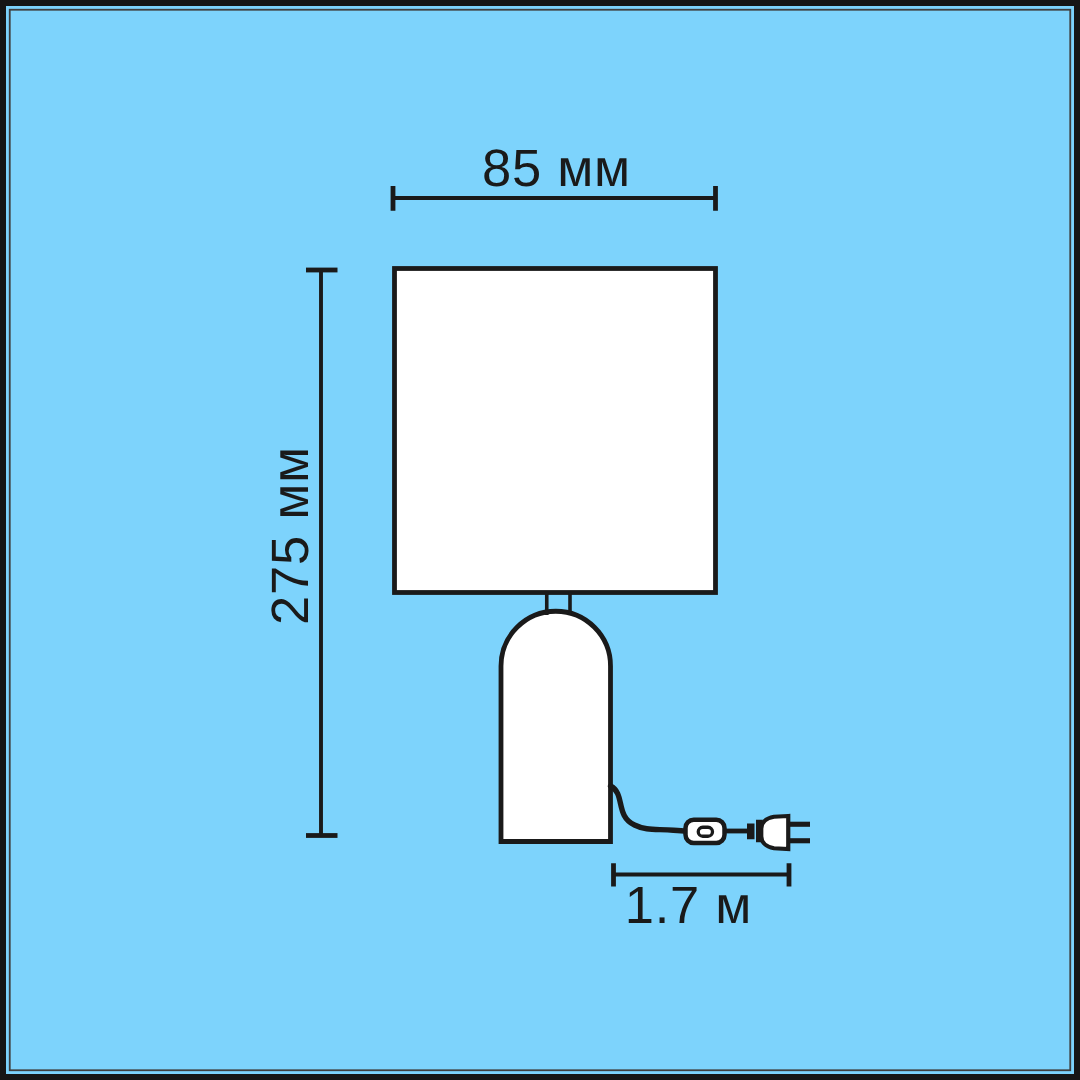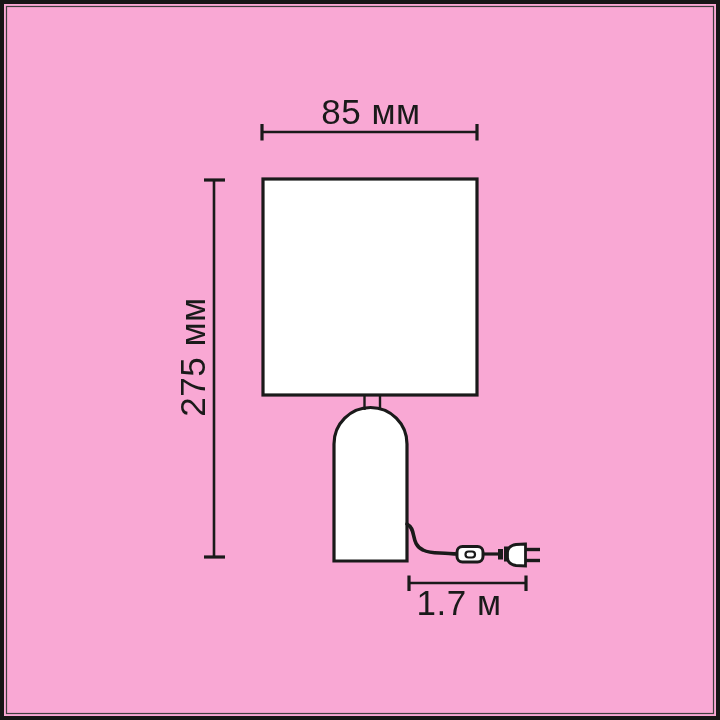--- a/index.html
+++ b/index.html
@@ -4,21 +4,21 @@
 <style>
   html, body {
     margin: 0;
     padding: 0;
     background: #ffffff;
   }
   .screenshot {
     position: relative;
     width: 720px;
     height: 720px;
-    background: #f9a8d4;
+    background: #7dd3fc;
     overflow: hidden;
     font-family: "Liberation Sans", "DejaVu Sans", sans-serif;
     text-align: center;
   }
   svg { display: block; }
 
   
   .ink-stroke { stroke: #1a1a1a; fill: none; }
   .ink-fill   { fill: #1a1a1a; stroke: none; }
   .white-fill { fill: #ffffff; }

